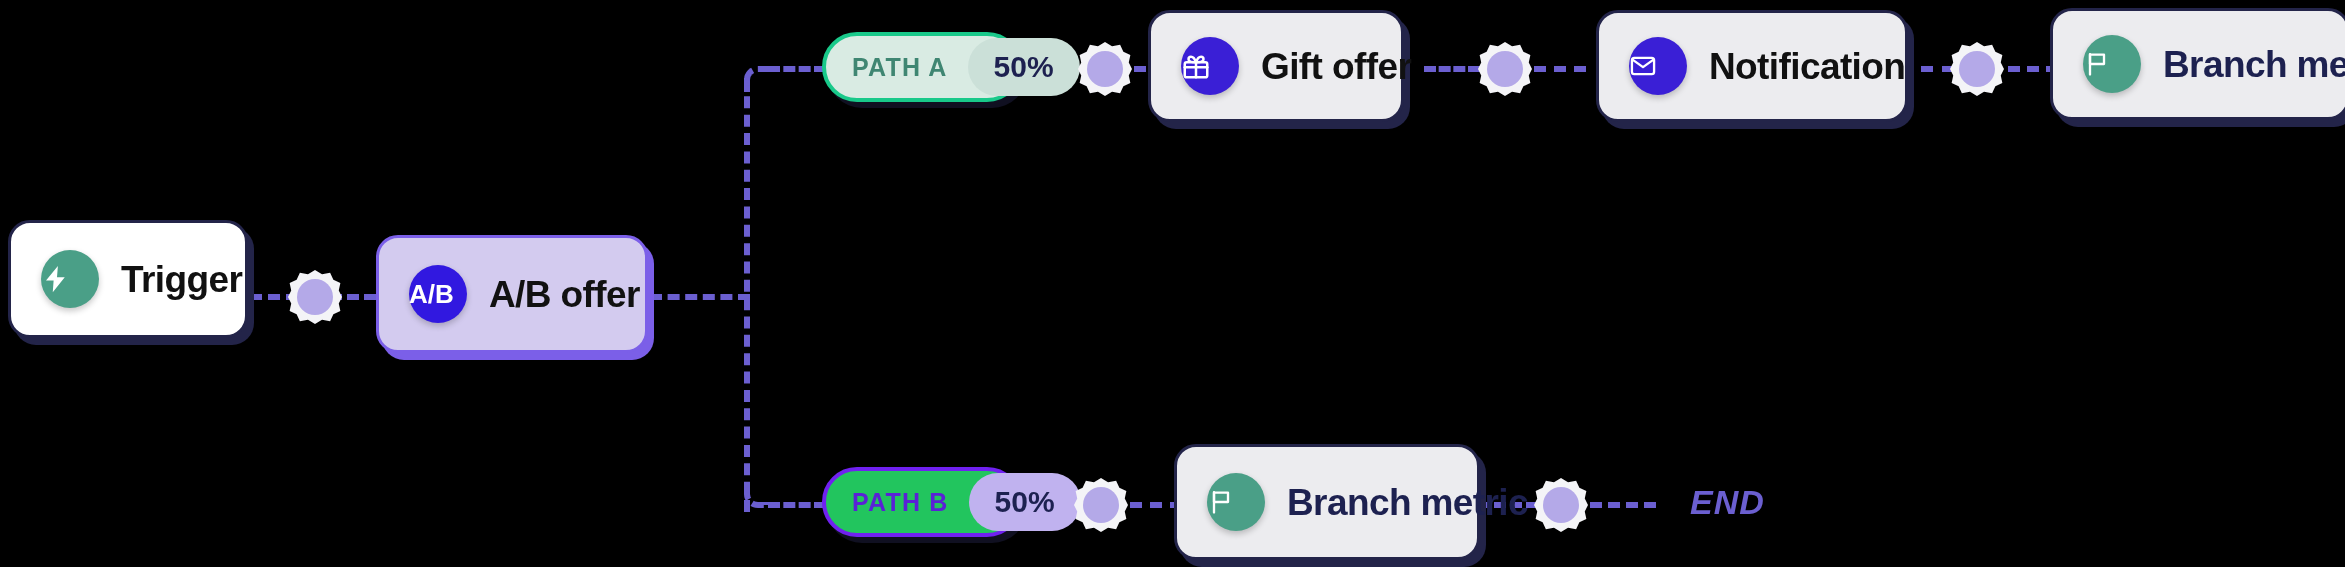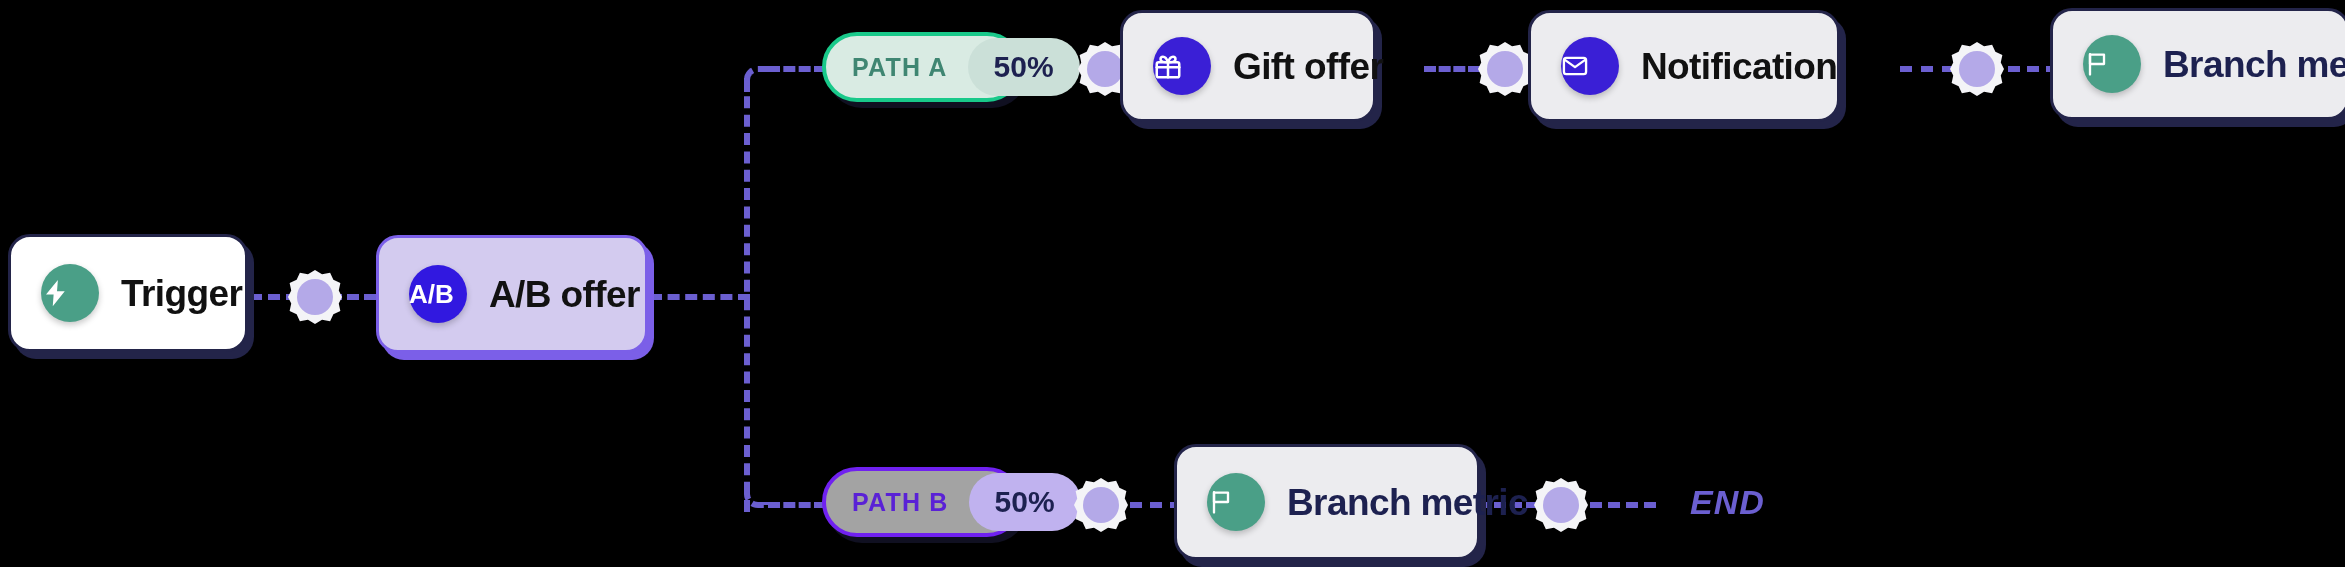--- a/index.html
+++ b/index.html
@@ -107,21 +107,21 @@
     border-radius: 999px;
     height: 70px;
     padding: 0 0 0 26px;
   }
   .pill.a {
     background: #d9ebe3;
     border: 4px solid #19c98a;
     box-shadow: 5px 6px 0 0 rgba(35,36,73,.45);
   }
   .pill.b {
-    background: #a3a3a3;
+    background: #22c55e;
     border: 4px solid #7021f0;
     box-shadow: 5px 6px 0 0 rgba(35,36,73,.45);
   }
   .pill-name {
     font-size: 25px;
     font-weight: 700;
     letter-spacing: 1.2px;
     white-space: nowrap;
   }
   .pill.a .pill-name { color: #3f8672; }
@@ -206,21 +206,21 @@
   <div class="dash-h" style="left:1424px; top:66px; width:56px;"></div>
   <div class="dash-h" style="left:1534px; top:66px; width:52px;"></div>
   <div class="dash-h" style="left:1900px; top:66px; width:54px;"></div>
   <div class="dash-h" style="left:2008px; top:66px; width:50px;"></div>
 
   <div class="dash-h" style="left:1022px; top:502px; width:56px;"></div>
   <div class="dash-h" style="left:1130px; top:502px; width:52px;"></div>
   <div class="dash-h" style="left:1478px; top:502px; width:60px;"></div>
   <div class="dash-h" style="left:1590px; top:502px; width:66px;"></div>
 
-  <div class="card white" style="left:8px; top:234px; width:240px; height:118px;">
+  <div class="card white" style="left:8px; top:220px; width:240px; height:118px;">
     <span class="node-icon teal">
       <svg width="30" height="34" viewBox="0 0 24 24" fill="#ffffff">
           <path d="M13.5 1.5 4 13.2h6.1L9.4 22.5 19 10.6h-6.2z"></path>
         </svg>
     </span>
     <span class="node-label dark">Trigger</span>
   </div>
 
   <div class="addnode" style="left:288px; top:270px;">
     <div class="burst"></div>
@@ -237,39 +237,39 @@
   <div class="pill a" style="left:822px; top:32px; width:200px;">
     <span class="pill-name">PATH A</span>
     <span class="pill-pct">50%</span>
   </div>
 
   <div class="addnode" style="left:1078px; top:42px;">
     <div class="burst"></div>
     <div class="dot"></div>
   </div>
 
-  <div class="card" style="left:1120px; top:10px; width:256px; height:112px;">
+  <div class="card" style="left:1148px; top:10px; width:256px; height:112px;">
     <span class="node-icon indigo">
       <svg width="30" height="30" viewBox="0 0 24 24" fill="none" stroke="#ffffff" stroke-width="2" stroke-linecap="round" stroke-linejoin="round">
         <rect x="3" y="9" width="18" height="12" rx="1.5"></rect>
         <line x1="3" y1="13" x2="21" y2="13"></line>
         <line x1="12" y1="9" x2="12" y2="21"></line>
         <path d="M12 9C12 9 10.5 4.5 8 4.5 6.6 4.5 6 5.6 6 6.5 6 8 8 9 12 9z"></path>
         <path d="M12 9C12 9 13.5 4.5 16 4.5c1.4 0 2 1.1 2 2 0 1.5-2 2.5-6 2.5z"></path>
       </svg>
     </span>
     <span class="node-label dark">Gift offer</span>
   </div>
 
   <div class="addnode" style="left:1478px; top:42px;">
     <div class="burst"></div>
     <div class="dot"></div>
   </div>
 
-  <div class="card" style="left:1528px; top:10px; width:312px; height:112px;">
+  <div class="card" style="left:1596px; top:10px; width:312px; height:112px;">
     <span class="node-icon indigo">
       <svg width="28" height="28" viewBox="0 0 24 24" fill="none" stroke="#ffffff" stroke-width="2" stroke-linecap="round" stroke-linejoin="round">
         <rect x="2.5" y="5" width="19" height="14" rx="2"></rect>
         <path d="M3 6.5l9 6.5 9-6.5"></path>
       </svg>
     </span>
     <span class="node-label dark">Notification</span>
   </div>
 
   <div class="addnode" style="left:1950px; top:42px;">

